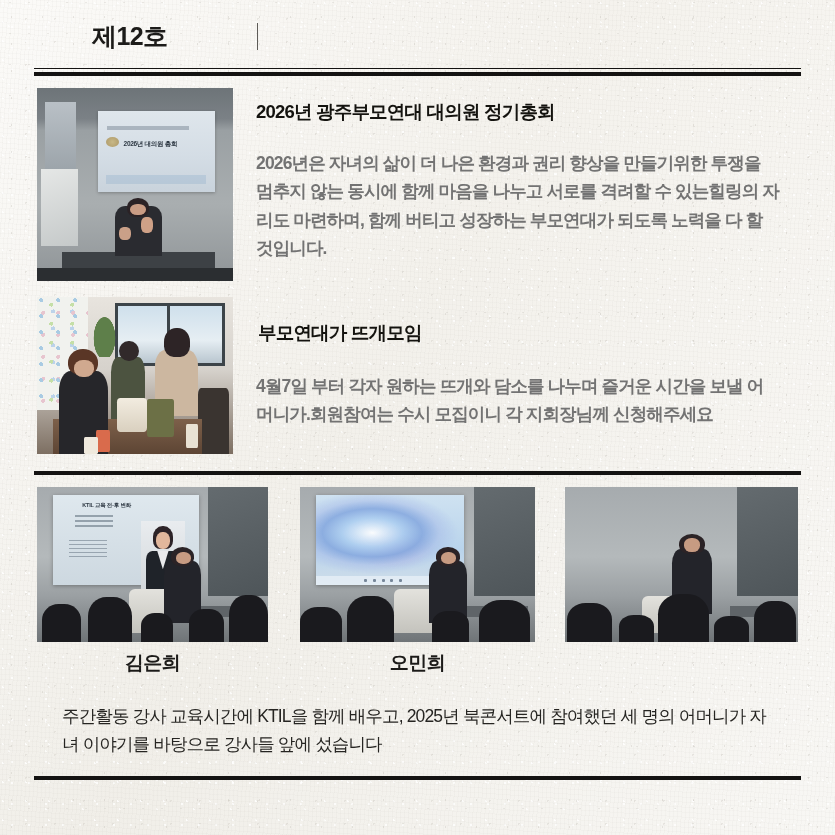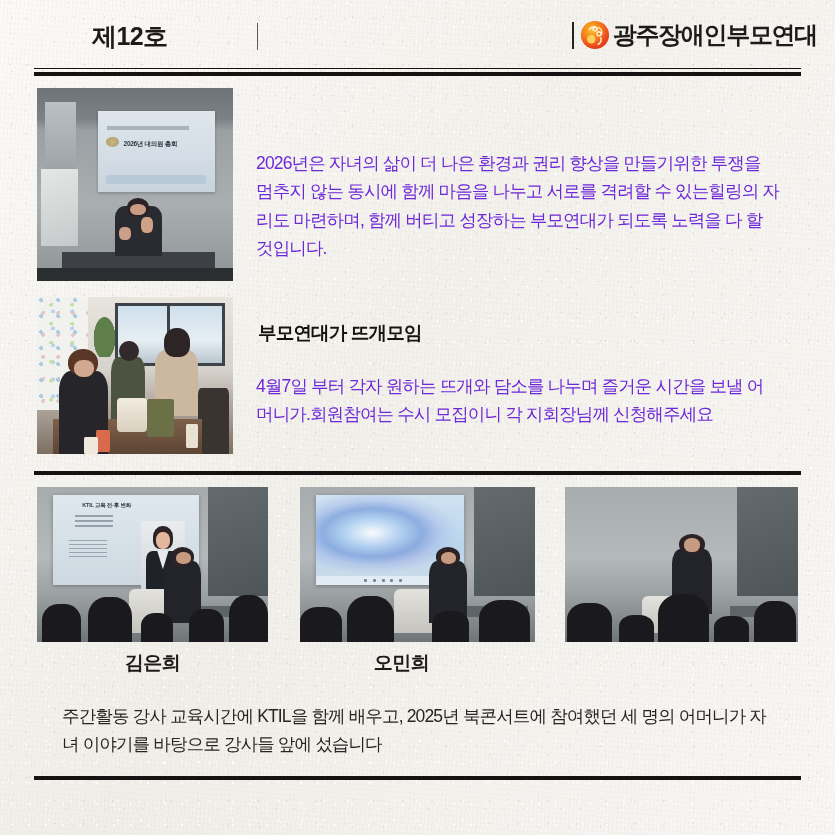--- a/index.html
+++ b/index.html
@@ -385,36 +385,36 @@
   .name-row {
     position: absolute;
     top: 650px; height: 26px;
     font-size: 19px;
     font-weight: 700;
     color: #1c1b19;
     text-align: center;
     letter-spacing: -0.5px;
   }
   #name-kim  { left: 37px;  width: 231px; }
-  #name-oh   { left: 284px; width: 235px; font-family: Liberation Mono, monospace; }
+  #name-oh   { left: 300px; width: 235px; font-family: Liberation Mono, monospace; }
   #name-park { left: 565px; width: 233px; }
 
   
   .art-title {
     position: absolute;
     font-size: 18.5px;
     font-weight: 700;
     color: #14130f;
     letter-spacing: -0.8px;
   }
   .art-body {
     position: absolute;
     font-size: 17.5px;
-    font-weight: 400;
-    color: #6d28d9;
+    font-weight: 700;
+    color: #737373;
     line-height: 1.62;
     letter-spacing: -0.85px;
   }
   #art1-title { left: 256px; top: 99px; }
   #art1-body  { left: 256px; top: 149px; width: 523px; }
   #art2-title { left: 258px; top: 320px; }
   #art2-body  { left: 256px; top: 372px; width: 520px; }
 
   #caption {
     position: absolute;
@@ -432,39 +432,20 @@
 <div id="paper"></div>
 
 <div id="sheet">
 
   <div id="masthead">
     <div id="issue-no">제12호</div>
 
     <div id="masthead-sep"></div>
 
 
-    <div id="brand">
-      <div id="brand-bar"></div>
-      <svg id="brand-mark" viewBox="0 0 64 64">
-        <defs>
-          <radialGradient id="gmark" cx="38%" cy="32%" r="78%">
-            <stop offset="0%" stop-color="#fbc02d"></stop>
-            <stop offset="42%" stop-color="#f4801c"></stop>
-            <stop offset="78%" stop-color="#e8451d"></stop>
-            <stop offset="100%" stop-color="#d7351a"></stop>
-          </radialGradient>
-        </defs>
-        <circle cx="32" cy="32" r="30" fill="url(#gmark)"></circle>
-        <path d="M20 20c4-5 11-7 15-4 3 2 2 6-1 7-4 1-7-2-6-5 1-2 4-3 6-1" fill="none" stroke="#fff3e0" stroke-width="3.2" stroke-linecap="round"></path>
-        <path d="M40 16c5 3 8 9 6 14-2 4-7 5-9 2-2-3 0-7 3-7 3 0 5 2 5 5" fill="none" stroke="#fff3e0" stroke-width="3" stroke-linecap="round"></path>
-        <circle cx="24" cy="41" r="9" fill="#fbd15b"></circle>
-        <path d="M44 38c2 5 0 11-5 14" fill="none" stroke="#fff3e0" stroke-width="3" stroke-linecap="round"></path>
-      </svg>
-      <div id="brand-name">광주장애인부모연대</div>
-    </div>
   </div>
 
   <div class="rule" id="rule-top-thin"></div>
   <div class="rule" id="rule-top-thick"></div>
 
   <div class="photo" id="photo-assembly">
     <div class="wall"></div>
     <div class="roller"></div>
     <div class="whiteboard"></div>
     <div class="screen">
@@ -475,20 +456,21 @@
     </div>
     <div class="desk"></div>
     <div class="desk2"></div>
     <div class="person-body"></div>
     <div class="person-head"></div>
     <div class="person-face"></div>
     <div class="hand1"></div>
     <div class="hand2"></div>
   </div>
 
+  <div class="art-title" id="art1-title">2026년 광주부모연대 대의원 정기총회</div>
   <div class="art-body" id="art1-body">2026년은 자녀의 삶이 더 나은 환경과 권리 향상을 만들기위한 투쟁을 멈추지 않는 동시에 함께 마음을 나누고 서로를 격려할 수 있는힐링의 자리도 마련하며, 함께 버티고 성장하는 부모연대가 되도록 노력을 다 할 것입니다.</div>
 
   <div class="photo" id="photo-knit">
     <div class="bg"></div>
     <div class="floral"></div>
     <div class="window"></div>
     <div class="winmullion"></div>
     <div class="plant"></div>
     <div class="chair"></div>
     <div class="p3body"></div>

